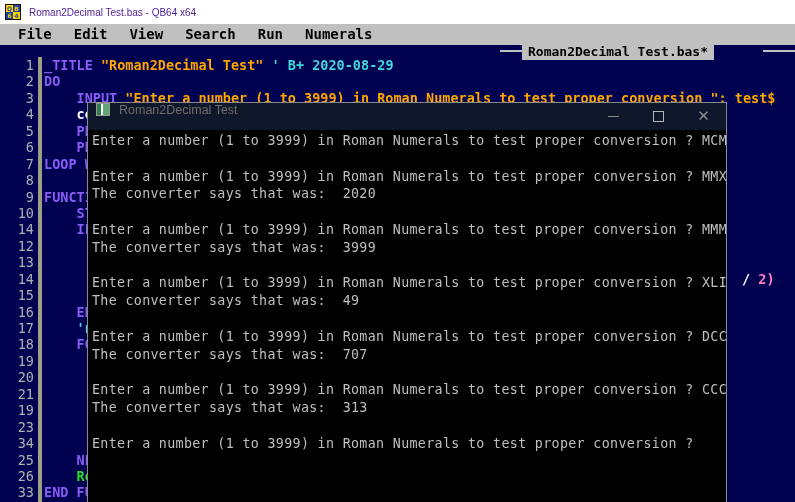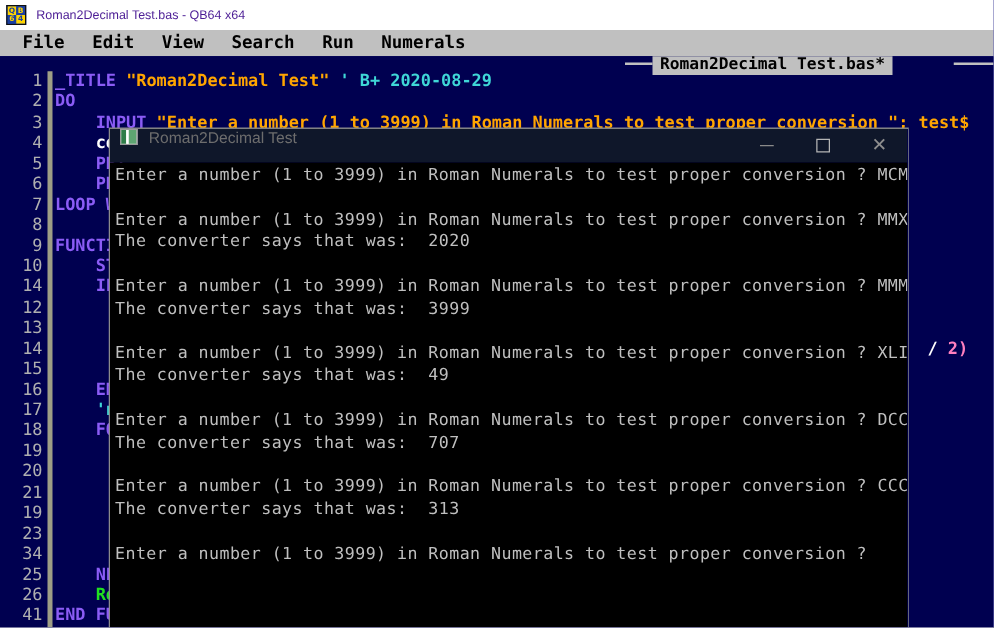--- a/index.html
+++ b/index.html
@@ -309,21 +309,21 @@
         <div class="gutter-line">17</div>
         <div class="gutter-line">18</div>
         <div class="gutter-line">19</div>
         <div class="gutter-line">20</div>
         <div class="gutter-line">21</div>
         <div class="gutter-line">19</div>
         <div class="gutter-line">23</div>
         <div class="gutter-line">34</div>
         <div class="gutter-line">25</div>
         <div class="gutter-line">26</div>
-        <div class="gutter-line">41</div>
+        <div class="gutter-line">33</div>
       </div>
     <div class="gutter-bar"></div>
 
     <div class="code" id="codearea">
         <div class="code-line"><span class="kw">_TITLE </span><span class="str">"Roman2Decimal Test"</span><span class="com"> ' B+ 2020-08-29</span></div>
         <div class="code-line"><span class="kw">DO</span></div>
         <div class="code-line"><span class="kw">    INPUT </span><span class="str">"Enter a number (1 to 3999) in Roman Numerals to test proper conversion "; test$</span></div>
         <div class="code-line"><span class="plain">    con</span></div>
         <div class="code-line"><span class="kw">    PRI</span></div>
         <div class="code-line"><span class="kw">    PRI</span></div>

